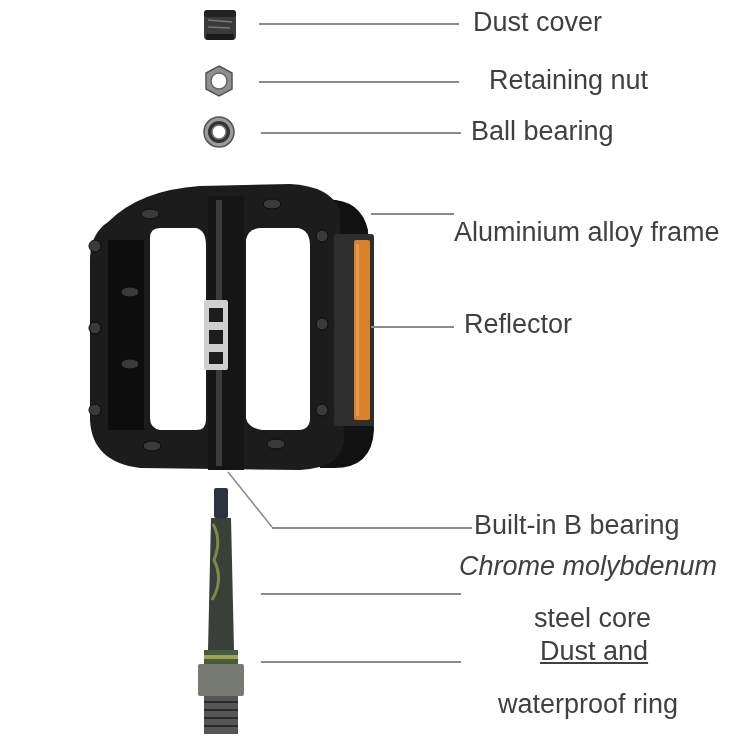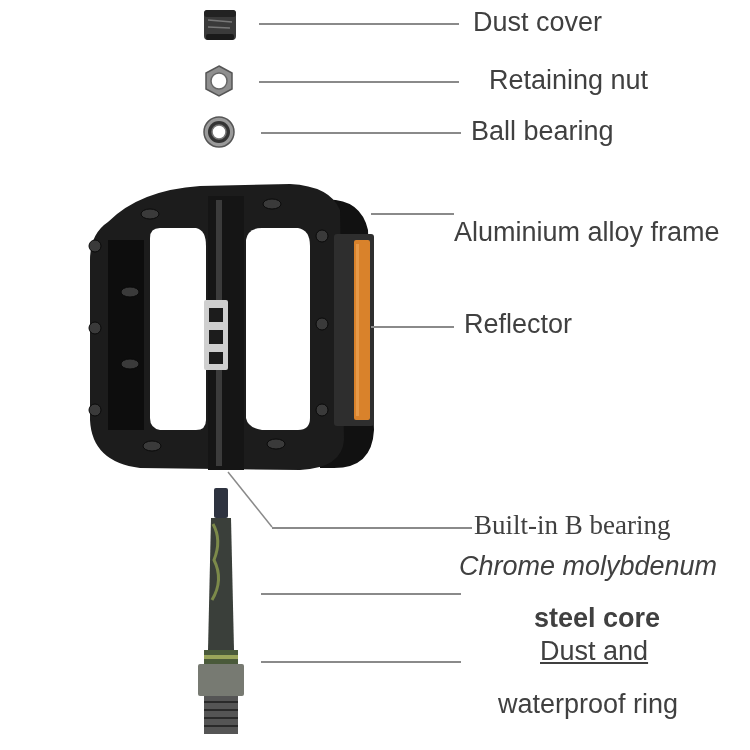--- a/index.html
+++ b/index.html
@@ -99,17 +99,17 @@
 <div class="leader" style="left:371px; top:326px; width:83px;"></div>
 <div class="leader" style="left:272px; top:527px; width:200px;"></div>
 <div class="leader" style="left:261px; top:593px; width:200px;"></div>
 <div class="leader" style="left:261px; top:661px; width:200px;"></div>
 
 <div class="label" style="left:473px; top:7px;">Dust cover</div>
 <div class="label" style="left:473px; top:65px;margin-left:16px;">Retaining nut</div>
 <div class="label" style="left:471px; top:116px;">Ball bearing</div>
 <div class="label" style="left:454px; top:197px;margin-top:20px;">Aluminium alloy frame</div>
 <div class="label" style="left:464px; top:309px;">Reflector</div>
-<div class="label" style="left:474px; top:510px;font-family:Liberation Serif, serif;">Built-in B bearing</div>
+<div class="label" style="left:474px; top:510px;">Built-in B bearing</div>
 <div class="label" style="left:459px; top:551px;font-style:italic;">Chrome molybdenum</div>
-<div class="label" style="left:534px; top:603px;font-weight:bold;">steel core</div>
+<div class="label" style="left:534px; top:603px;">steel core</div>
 <div class="label" style="left:540px; top:636px;text-decoration:underline;">Dust and</div>
 <div class="label" style="left:498px; top:689px;">waterproof ring</div>
 
 </body></html>

